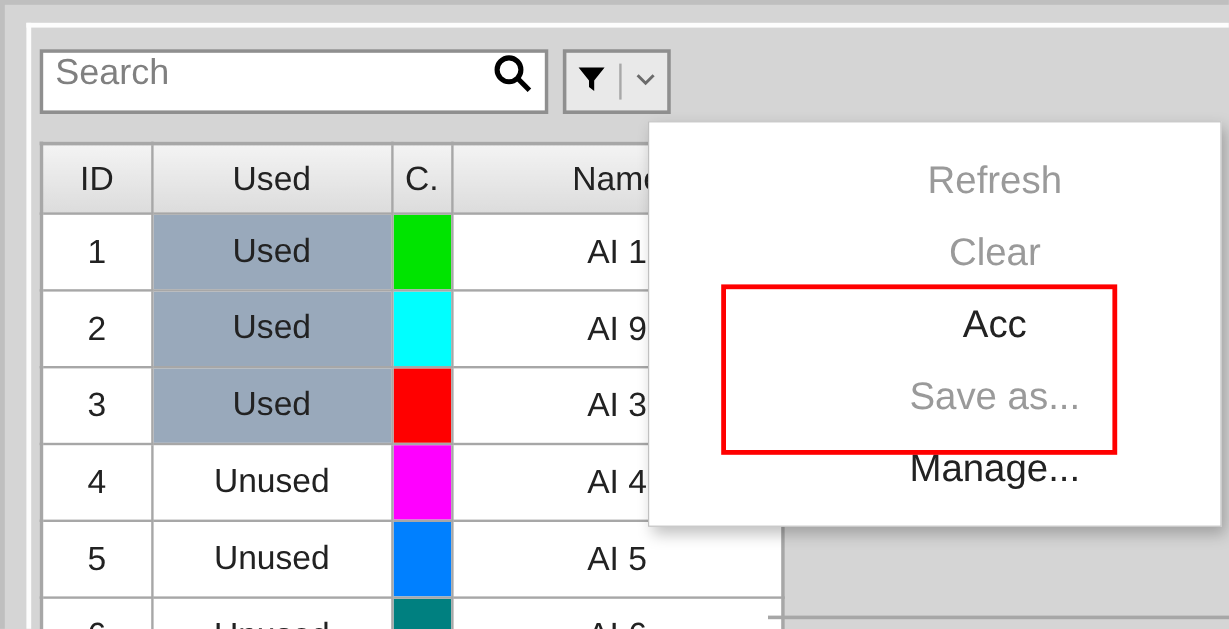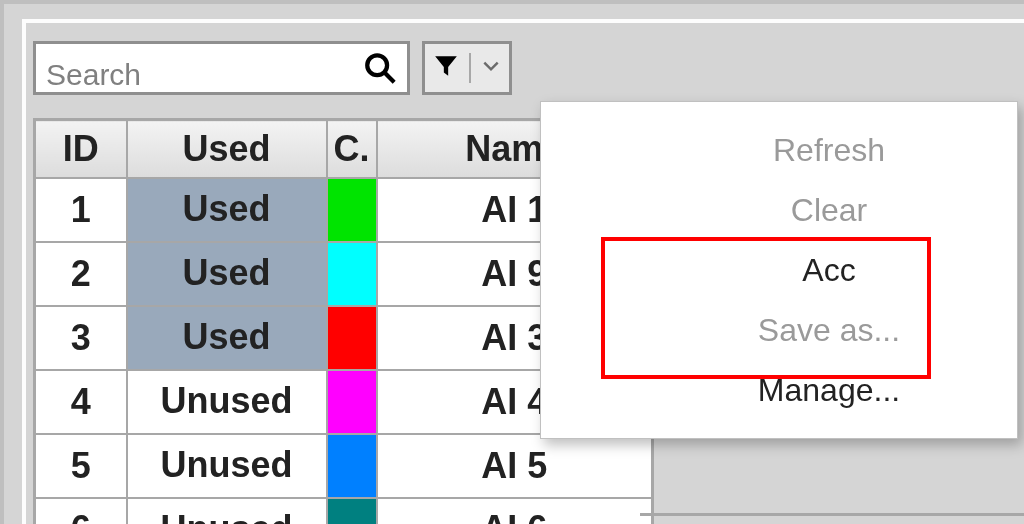--- a/index.html
+++ b/index.html
@@ -16,41 +16,41 @@
     position:absolute;left:18px;top:15px;right:0;bottom:0;
     background:#d5d5d5;
     border-top:4px solid #fdfdfd;border-left:4px solid #fdfdfd;
   }
 
   
   .toolbar{
     position:absolute;left:7px;top:18px;height:54px;display:flex;align-items:stretch;
   }
   .searchbox{
-    width:377px;height:54px;background:#fff;border:3px solid #8f8f8f;
-    display:flex;align-items:flex-end;padding:0 10px;font-size:30px;color:#808080;
+    width:424px;height:54px;background:#fff;border:3px solid #8f8f8f;
+    display:flex;align-items:flex-start;padding:0 10px;font-size:30px;color:#808080;
   }
   .searchbox .ph{flex:1;}
   .searchbox svg{width:34px;height:34px;stroke:#000;fill:none;stroke-width:3;}
   .filterbtn{
     margin-left:12px;height:54px;width:90px;background:#e9e9e9;
     border:3px solid #8f8f8f;display:flex;align-items:center;justify-content:center;
     gap:6px;
   }
   .filterbtn .funnel{width:26px;height:26px;}
   .filterbtn .sep{width:2px;height:30px;background:#a8a8a8;margin:0 4px;}
   .filterbtn .chev{width:20px;height:20px;}
 
   
   .grid{
     position:absolute;left:7px;top:95px;border:3px solid #a7a7a7;background:#fff;
     border-collapse:collapse;
   }
   .grid th,.grid td{
-    border:2px solid #a7a7a7;font-size:36px;text-align:center;font-weight:700;
+    border:2px solid #a7a7a7;font-size:28px;text-align:center;font-weight:400;
     height:64px;padding:0;
   }
   .grid th{
     background:linear-gradient(#f3f3f3,#dcdcdc);height:58px;
   }
   .col-id{width:92px;}
   .col-used{width:200px;}
   .col-c{width:50px;}
   .col-name{width:276px;padding:0 22px;text-align:right;}
   .grid thead .col-name{text-align:center;}

